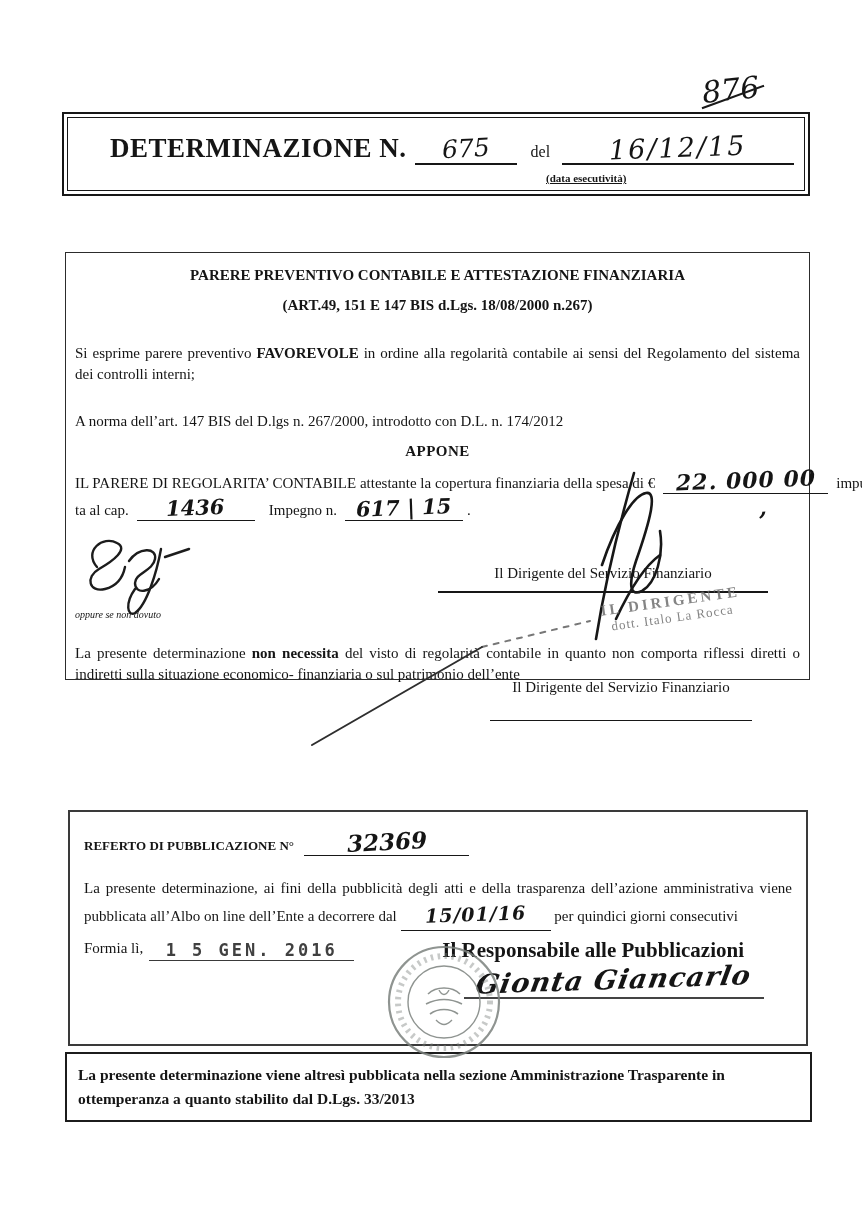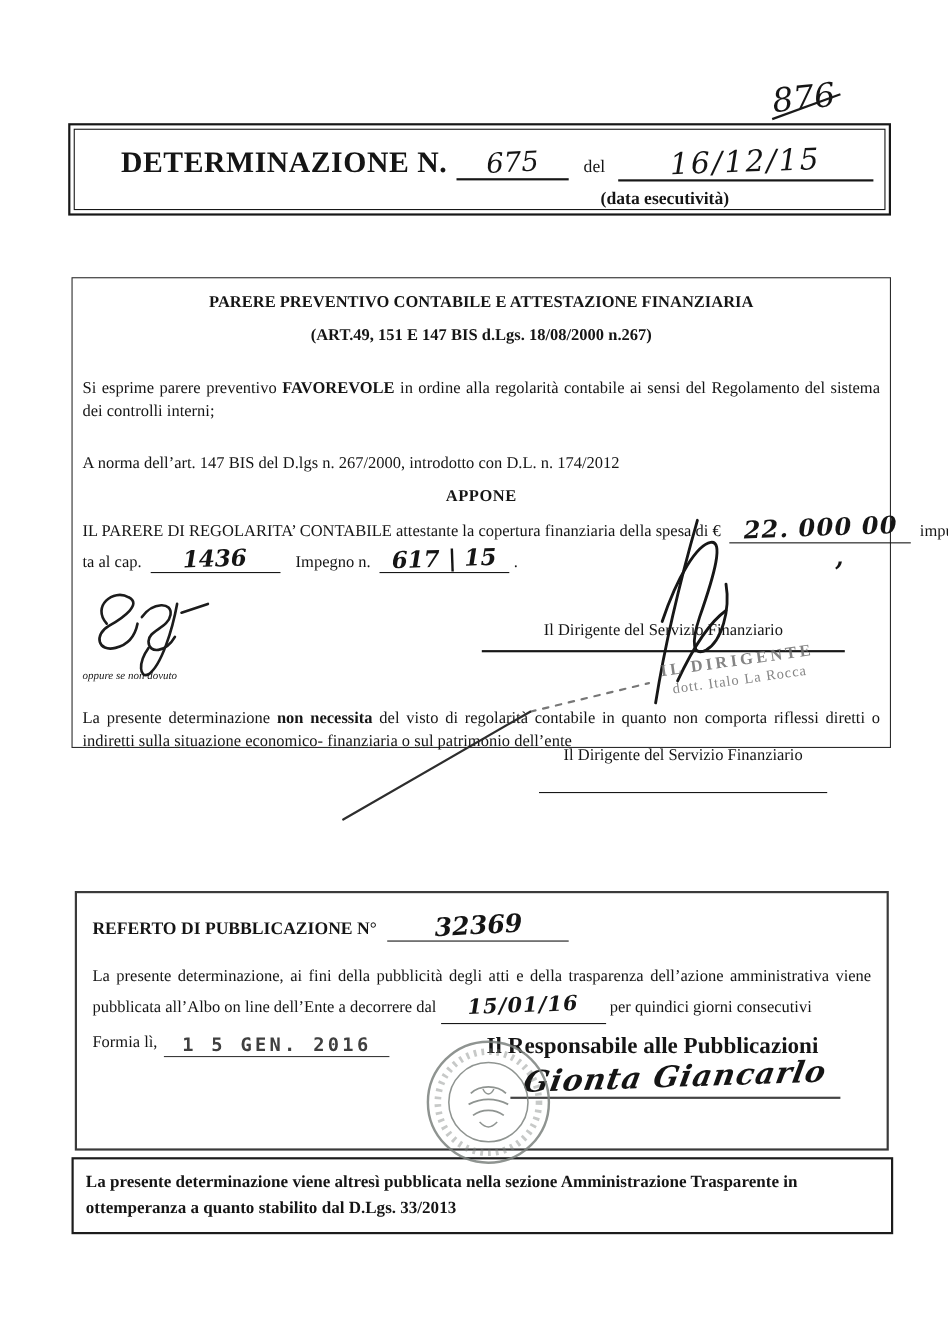--- a/index.html
+++ b/index.html
@@ -17,21 +17,21 @@
   
   .title-box { position: absolute; left: 62px; top: 112px; width: 748px; height: 84px; border: 2px solid #171717; padding: 3px; }
   .title-box-inner { width: 100%; height: 100%; border: 1px solid #171717; position: relative; padding: 14px 0 0 42px; }
   .title-row { display: flex; align-items: baseline; }
   .title-label { font-weight: bold; font-size: 27px; letter-spacing: .5px; }
   .num-field { width: 102px; border-bottom: 2px solid #171717; text-align: center; margin-left: 8px; }
   .hw-num { font-size: 25px; transform: rotate(-3deg); }
   .title-del { font-weight: normal; font-size: 16px; margin: 0 4px 0 14px; }
   .date-field { width: 232px; border-bottom: 2px solid #171717; text-align: center; margin-left: 8px; }
   .hw-date { font-size: 27px; transform: rotate(-2deg); letter-spacing: 2px; }
-  .date-caption { position: absolute; left: 478px; top: 54px; font-weight: bold; font-size: 16px; }
+  .date-caption { position: absolute; left: 478px; top: 54px; font-weight: bold; font-size: 11px; text-decoration: underline; }
 
   
   .parere-box { position: absolute; left: 65px; top: 252px; width: 745px; height: 428px; border: 1px solid #2c2c2c; padding: 14px 9px 0 9px; font-size: 15px; }
   .center-bold { text-align: center; font-weight: bold; }
   .h2 { margin-top: 13px; }
   .p1 { margin-top: 29px; text-align: justify; line-height: 1.42; }
   .p2 { margin-top: 27px; }
   .appone { margin-top: 13px; letter-spacing: .5px; }
   .p3line { display: flex; align-items: baseline; margin-top: 7px; white-space: nowrap; }
   .p3line2 { margin-top: 1px; }
@@ -54,21 +54,21 @@
   .dir-stamp .l2 { font-size: 13px; letter-spacing: 1px; }
 
   .p4 { position: relative; text-align: justify; line-height: 1.45; margin-top: 2px; }
   .slash-svg { position: absolute; left: 215px; top: -38px; pointer-events: none; }
   .dir2 { position: absolute; left: 424px; top: 426px; width: 262px; text-align: center; }
   .dir2-line { margin-top: 24px; border-bottom: 1.5px solid #171717; box-shadow: 0 2px 0 -1px #555; }
 
   
   .referto-box { position: absolute; left: 68px; top: 810px; width: 740px; height: 236px; border: 2px solid #3a3a3a; padding: 16px 14px 0 14px; font-size: 15px; }
   .ref-row { display: flex; align-items: baseline; }
-  .ref-label { font-weight: bold; font-size: 16px; }
+  .ref-label { font-weight: bold; font-size: 13px; }
   .ref-num-field { width: 165px; border-bottom: 1.5px solid #171717; text-align: center; margin-left: 10px; }
   .ref-num-field .hw { font-size: 23px; font-weight: bold; transform: rotate(-3deg); }
   .ref-para { margin-top: 21px; text-align: justify; line-height: 1.55; }
   .ref-date-field { display: inline-block; width: 150px; border-bottom: 1px solid #171717; text-align: center; }
   .ref-date-field .hw { font-size: 19px; font-weight: bold; transform: rotate(-2deg); letter-spacing: 1px; }
   .formia-row { position: absolute; left: 14px; top: 128px; display: flex; align-items: flex-start; }
   .formia-field { width: 205px; border-bottom: 1px solid #3a3a3a; text-align: center; margin-left: 6px; }
   .stamp-date { font-family: "DejaVu Sans Mono", monospace; font-weight: bold; font-size: 17px; color: #404040; letter-spacing: 3px; }
   .resp-label { position: absolute; right: 62px; top: 126px; font-weight: bold; font-size: 21px; }
   .gionta-block { position: absolute; right: 42px; top: 152px; width: 300px; text-align: center; border-bottom: 2px solid #444; padding-bottom: 2px; }

